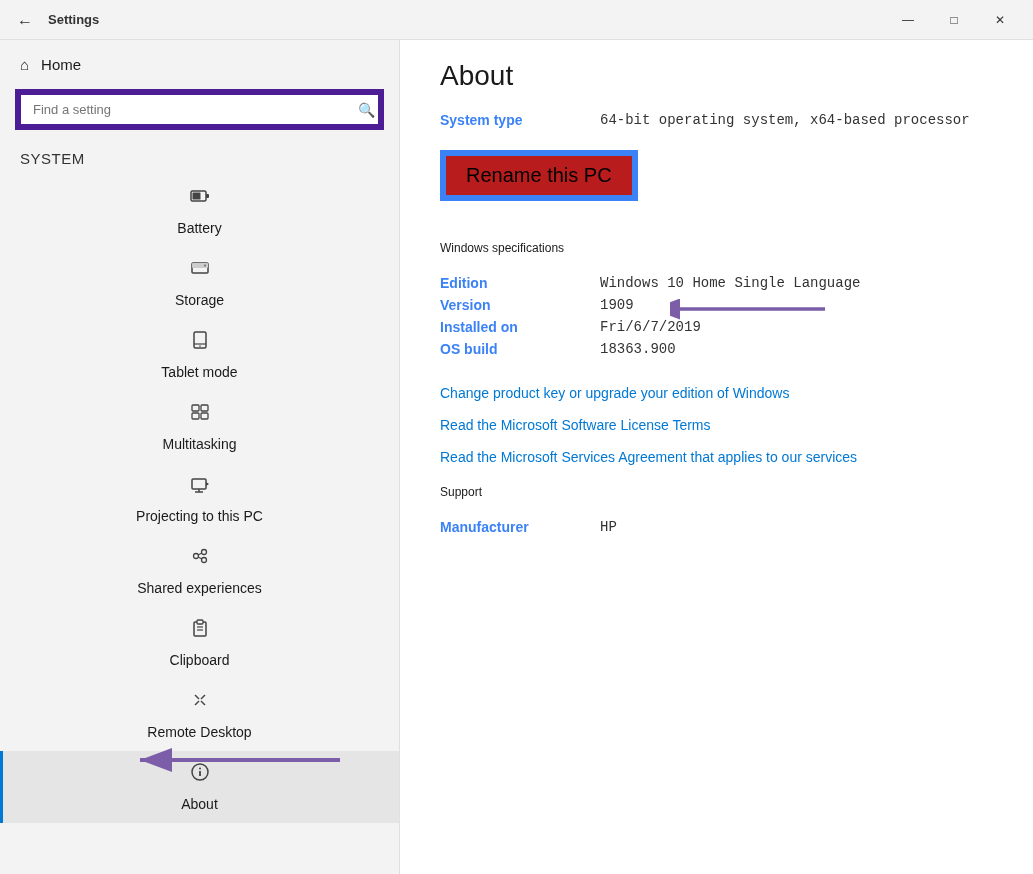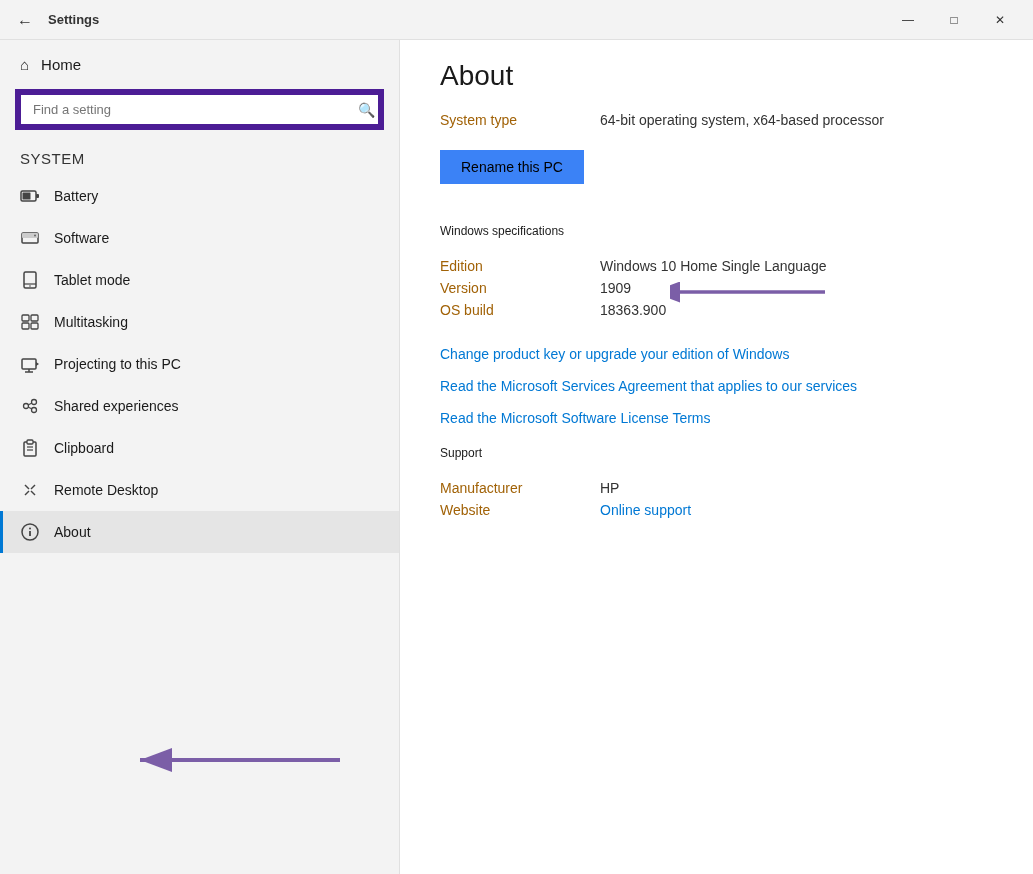--- a/index.html
+++ b/index.html
@@ -115,20 +115,21 @@
     }
     .sidebar-item {
       display: flex;
       align-items: center;
       padding: 11px 20px;
       cursor: pointer;
       gap: 14px;
       color: #1a1a1a;
       font-size: 14px;
       position: relative;
+      flex-direction: column;
     }
     .sidebar-item.active {
       background: #e5e5e5;
     }
     .sidebar-item.active::before {
       content: '';
       position: absolute;
       left: 0;
       top: 0;
       bottom: 0;
@@ -160,33 +161,34 @@
       margin-bottom: 20px;
     }
 
     .spec-row {
       display: flex;
       margin-bottom: 6px;
       font-size: 14px;
     }
     .spec-label {
       width: 160px;
-      color: #a16207;
-      font-weight: 400;
+      color: #3b82f6;
+      font-weight: 700;
       flex-shrink: 0;
     }
     .spec-value {
       color: #333;
+      font-family: Liberation Mono, monospace;
     }
 
     .rename-btn {
-      background: #3b82f6;
-      border: 1px solid #3b82f6;
+      background: #b91c1c;
+      border: 6px solid #3b82f6;
       padding: 8px 20px;
-      font-size: 14px;
+      font-size: 20px;
       cursor: pointer;
       margin: 16px 0 30px 0;
       display: inline-block;
     }
 
     .section-heading {
       font-size: 12px;
       font-weight: 400;
       color: #1a1a1a;
       margin-bottom: 20px;
@@ -253,21 +255,21 @@
     </div>
 
     <div class="sidebar-item">
       <span class="icon">
         <svg width="20" height="20" viewBox="0 0 20 20" fill="none">
           <rect x="2" y="5" width="16" height="10" rx="1" stroke="#444" stroke-width="1.5" fill="none"></rect>
           <rect x="2" y="5" width="16" height="5" rx="1" fill="#ccc"></rect>
           <circle cx="15" cy="7.5" r="1" fill="#666"></circle>
         </svg>
       </span>
-      <span>Software</span>
+      <span>Storage</span>
     </div>
 
     <div class="sidebar-item">
       <span class="icon">
         <svg width="20" height="20" viewBox="0 0 20 20" fill="none">
           <rect x="4" y="2" width="12" height="16" rx="1.5" stroke="#444" stroke-width="1.5" fill="none"></rect>
           <line x1="4" y1="14" x2="16" y2="14" stroke="#444" stroke-width="1.2"></line>
           <circle cx="10" cy="16" r="0.8" fill="#444"></circle>
         </svg>
       </span>
@@ -377,42 +379,42 @@
         <svg style="position:absolute; left: 230px; top:-8px; pointer-events:none;" width="160" height="40" viewBox="0 0 160 40">
           <defs>
             <marker id="arrowhead" markerWidth="8" markerHeight="6" refX="0" refY="3" orient="auto">
               <polygon points="0 0, 8 3, 0 6" fill="#7B5EA7"></polygon>
             </marker>
           </defs>
           <line x1="155" y1="20" x2="10" y2="20" stroke="#7B5EA7" stroke-width="3.5" marker-end="url(#arrowhead)"></line>
         </svg>
       </div>
 
+      <div class="spec-row">
+        <span class="spec-label">Installed on</span>
+        <span class="spec-value">Fri/6/7/2019</span>
+      </div>
 
       <div class="spec-row">
         <span class="spec-label">OS build</span>
         <span class="spec-value">18363.900</span>
       </div>
 
       <div style="margin-top: 28px;">
         <a class="link-blue">Change product key or upgrade your edition of Windows</a>
+        <a class="link-blue">Read the Microsoft Software License Terms</a>
         <a class="link-blue">Read the Microsoft Services Agreement that applies to our services</a>
-        <a class="link-blue">Read the Microsoft Software License Terms</a>
       </div>
 
       
       <div class="support-section">
         <h2 class="section-heading">Support</h2>
         <div class="spec-row">
           <span class="spec-label">Manufacturer</span>
           <span class="spec-value">HP</span>
-        </div>
-        <div class="spec-row">
-          <span class="spec-label">Website</span>
-          <a class="link-blue" style="margin-bottom:0;">Online support</a>
         </div>
       </div>
 
     </div>
 
   </div>
 </div>
 
 <svg style="position:fixed; left:0; top:730px; pointer-events:none; z-index:999;" width="380" height="60" viewBox="0 0 380 60">
   <defs>

